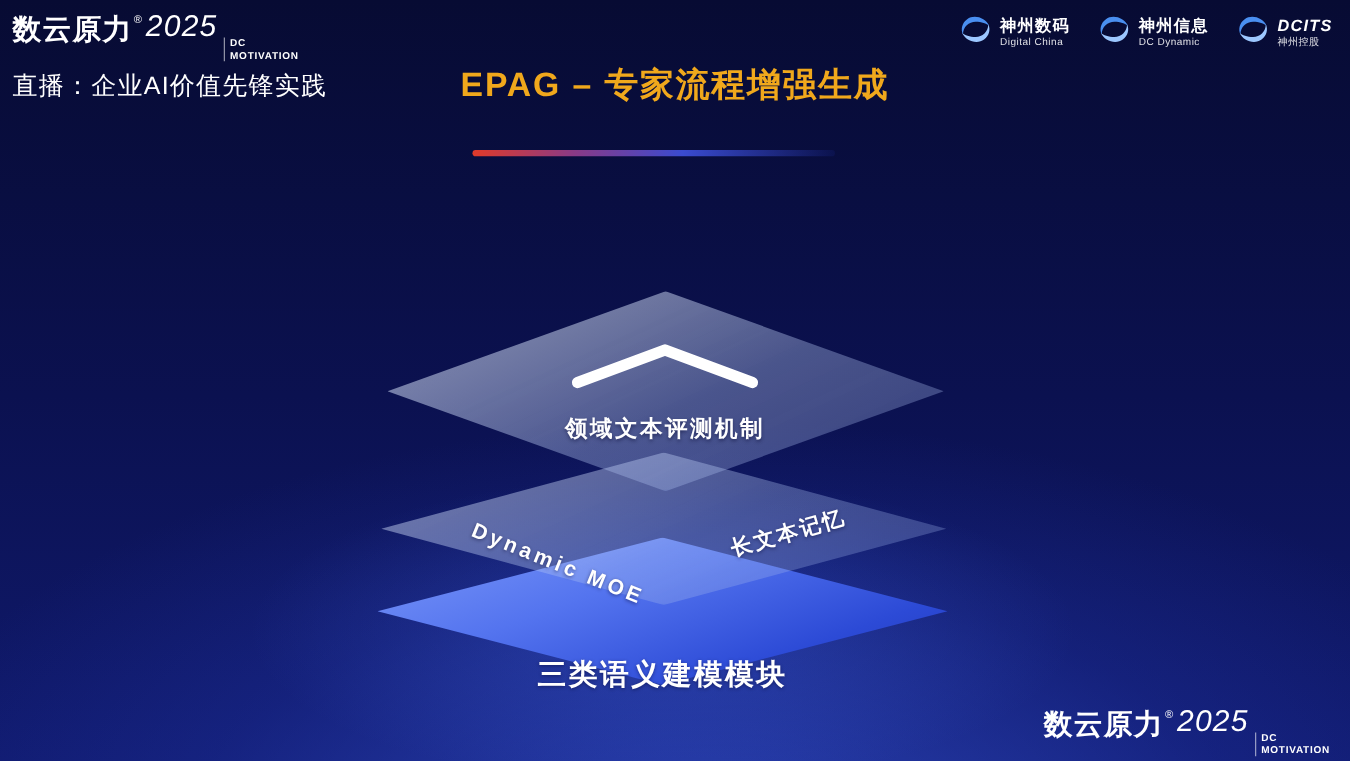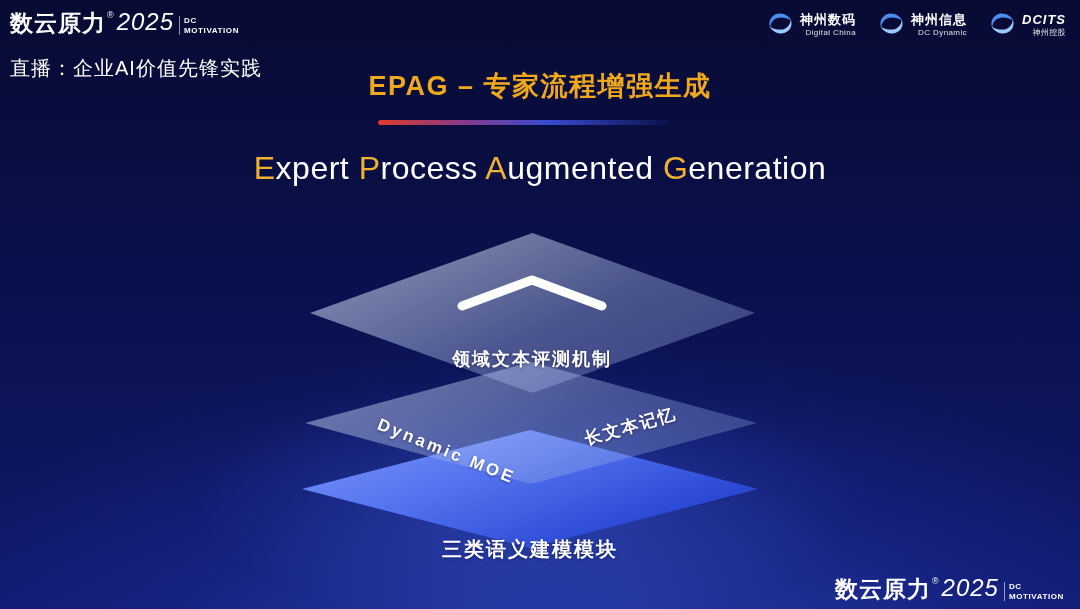--- a/index.html
+++ b/index.html
@@ -14,37 +14,37 @@
     padding-left: 20px;
   }
 
   
   .brand { position:absolute; display:flex; align-items:flex-start; color:#fff; white-space:nowrap; }
   .brand--header { left:10px; top:8px; }
   .brand--footer { right:16px; bottom:4px; }
   .brand-name { font-size:23px; font-weight:bold; letter-spacing:1px; }
   .brand-reg { font-size:9px; margin:2px 1px 0 1px; }
   .brand-year { font-size:24px; font-weight:normal; font-style:italic; margin-left:2px; letter-spacing:1px; }
-  .brand-tag { display:flex; flex-direction:column; margin:8px 0 0 5px; padding-left:4px;
+  .brand-tag { display:flex; flex-direction:column; margin:22px 0 0 5px; padding-left:4px;
                border-left:1px solid rgba(255,255,255,0.55);
                font-size:8px; font-weight:bold; letter-spacing:0.6px; line-height:1.2; }
 
   
   .live-label { position:absolute; left:10px; top:55px; font-size:20px; font-weight:normal; letter-spacing:1px; }
-  .title { position:absolute; left:0; top:68px; width:100%; text-align:center;
+  .title { position:absolute; left:0; top:50px; width:100%; text-align:center;
            color:#f0a81c; font-size:27px; font-weight:bold; letter-spacing:1.5px; }
   .divider { position:absolute; left:378px; top:120px; width:290px; height:5px; border-radius:3px;
              background:linear-gradient(90deg, #e03a2a 0%, #8a3a86 28%, #3a4bd0 58%, rgba(25,45,160,0.15) 100%); }
 
   .partners { position:absolute; right:14px; top:10px; display:flex; gap:22px; align-items:center; }
   .partner { display:flex; align-items:center; gap:6px; }
   .partner-text { display:flex; flex-direction:column; line-height:1.15; }
   .partner-name { font-size:13px; font-weight:bold; letter-spacing:1px; }
   .partner-name--latin { font-style:italic; }
-  .partner-sub { font-size:8px; color:rgba(255,255,255,0.88); letter-spacing:0.4px;text-align:right; }
+  .partner-sub { font-size:8px; color:rgba(255,255,255,0.88); letter-spacing:0.4px; }
 
   
   .subtitle { position:absolute; left:0; top:150px; width:100%; text-align:center;
               font-size:32px; letter-spacing:0.5px; color:#fff; }
   .subtitle .gold { color:#f0b030; }
 
   
   .diagram { position:absolute; inset:0; }
   .stack-glow { position:absolute; left:170px; top:370px; width:720px; height:270px;
                 background:radial-gradient(ellipse at center, rgba(80,120,255,0.26) 0%, rgba(80,120,255,0) 65%); }
@@ -56,26 +56,26 @@
   .layer--glass-mid { left:305px; top:362px; width:452px; height:122px; z-index:20;
     background:linear-gradient(155deg, rgba(218,230,255,0.44) 0%, rgba(152,178,238,0.28) 55%, rgba(118,142,218,0.22) 100%);
     filter:drop-shadow(0 -1px 0 rgba(255,255,255,0.30)); }
   .layer--blue { left:302px; top:430px; width:456px; height:118px; z-index:10;
     background:linear-gradient(160deg, #7d99f8 0%, #5474ef 38%, #2c4ad6 75%, #2138b8 100%);
     filter:drop-shadow(0 6px 16px rgba(40,70,220,0.45)); }
 
   .chevron { position:absolute; left:452px; top:270px; z-index:31; }
 
   .layer-label { position:absolute; font-weight:bold; color:#fff; text-shadow:0 1px 3px rgba(0,0,40,0.45); }
-  .label-top { left:392px; top:331px; width:280px; text-align:center; font-size:18px; letter-spacing:2px; z-index:31;margin-top:16px; }
+  .label-top { left:392px; top:331px; width:280px; text-align:center; font-size:18px; letter-spacing:2px; z-index:31; }
   .label-moe { left:378px; top:414px; font-size:17px; font-weight:bold; letter-spacing:3px;
                transform:rotate(22deg); transform-origin:left center; z-index:21; }
   .label-mem { left:585px; top:428px; font-size:17px; letter-spacing:2px;
                transform:rotate(-16deg); transform-origin:left center; z-index:21; }
-  .label-bottom { left:390px; top:536px; width:280px; text-align:center; font-size:20px; letter-spacing:2px; z-index:12; }
+  .label-bottom { left:390px; top:524px; width:280px; text-align:center; font-size:23px; letter-spacing:2px; z-index:12; }
 </style>
 </head>
 <body>
 
 <div class="stage">
 
   <div class="stack-glow"></div>
 
   <div class="brand brand--header">
     <span class="brand-name">数云原力</span>
@@ -124,23 +124,20 @@
           <path d="M4 24 C8 34 22 38 30 32 C36 28 38 20 35 14 C35 23 28 29 20 29 C13 29 7 27 4 24 Z" fill="#9cc7ff"></path>
         </svg>
       </span>
       <span class="partner-text">
         <span class="partner-name partner-name--latin">DCITS</span>
         <span class="partner-sub">神州控股</span>
       </span>
     </div>
   </div>
 
-  <div class="subtitle">
-    <span class="gold">E</span><span>xpert </span><span class="gold">P</span><span>rocess </span><span class="gold">A</span><span>ugmented </span><span class="gold">G</span><span>eneration</span>
-  </div>
 
   <div class="diagram">
     <div class="layer layer--glass-top"></div>
     <div class="layer layer--glass-mid"></div>
     <div class="layer layer--blue"></div>
 
     <span class="chevron">
       <svg width="160" height="44" viewBox="0 0 160 44">
         <polyline points="10,36 80,10 150,36" fill="none" stroke="#ffffff" stroke-width="9" stroke-linecap="round" stroke-linejoin="round"></polyline>
       </svg>

